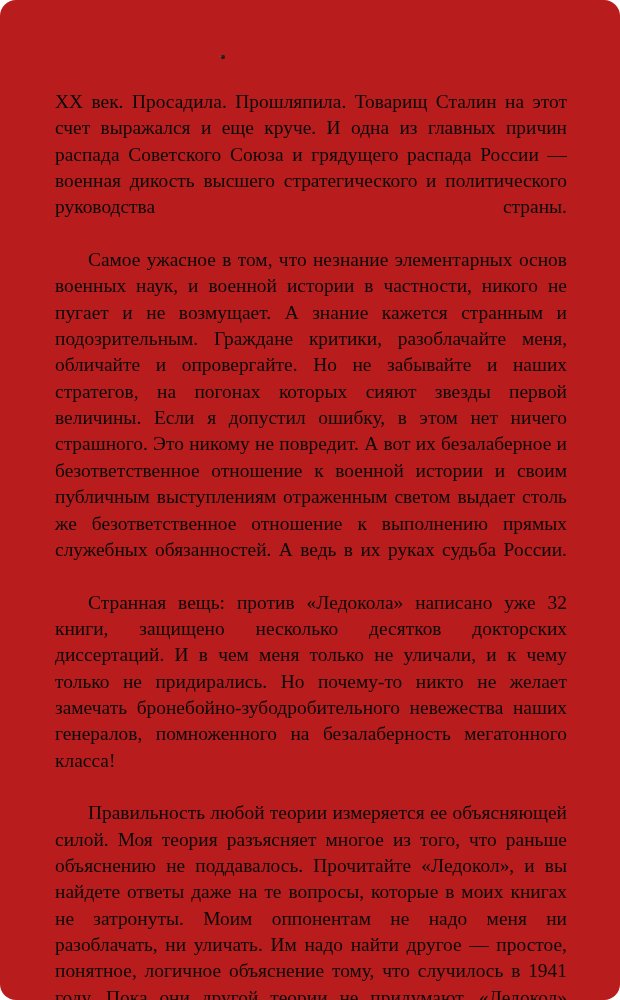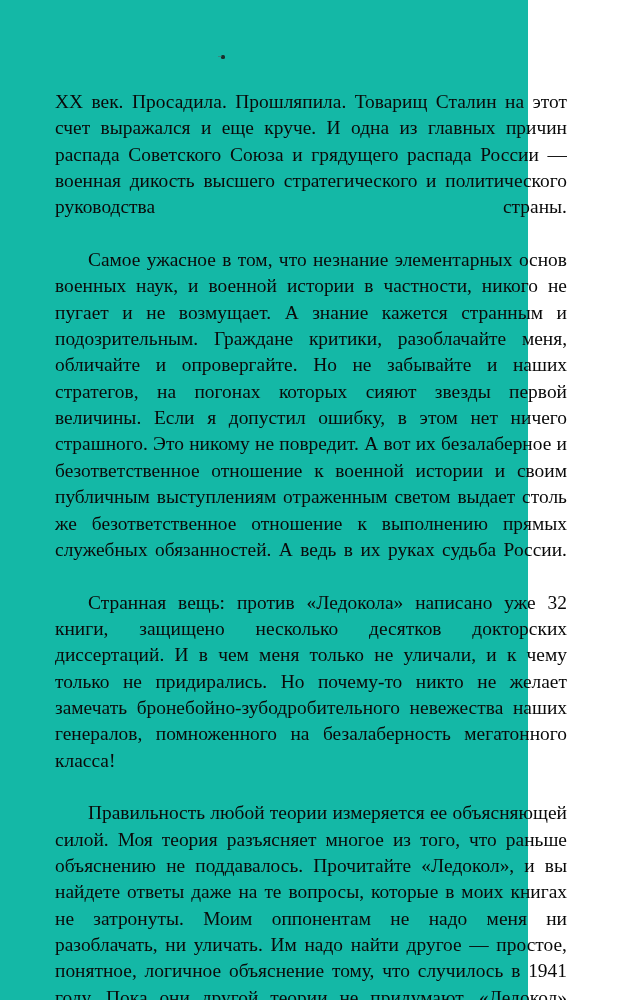--- a/index.html
+++ b/index.html
@@ -11,24 +11,25 @@
   body {
     width: 620px;
     height: 1000px;
     overflow: hidden;
     font-family: "Liberation Serif", "DejaVu Serif", serif;
     color: #0a0a0a;
     -webkit-font-smoothing: antialiased;
   }
   .page {
     position: relative;
-    width: 528px;
+    width: 620px;
     height: 1000px;
-    background: #14b8a6;
+    background: #b91c1c;
     box-sizing: border-box;
+    border-radius: 16px;
   }
   
   .speck {
     position: absolute;
     left: 221px;
     top: 55px;
     width: 4px;
     height: 4px;
     background: #1a1a1a;
     border-radius: 40%;

